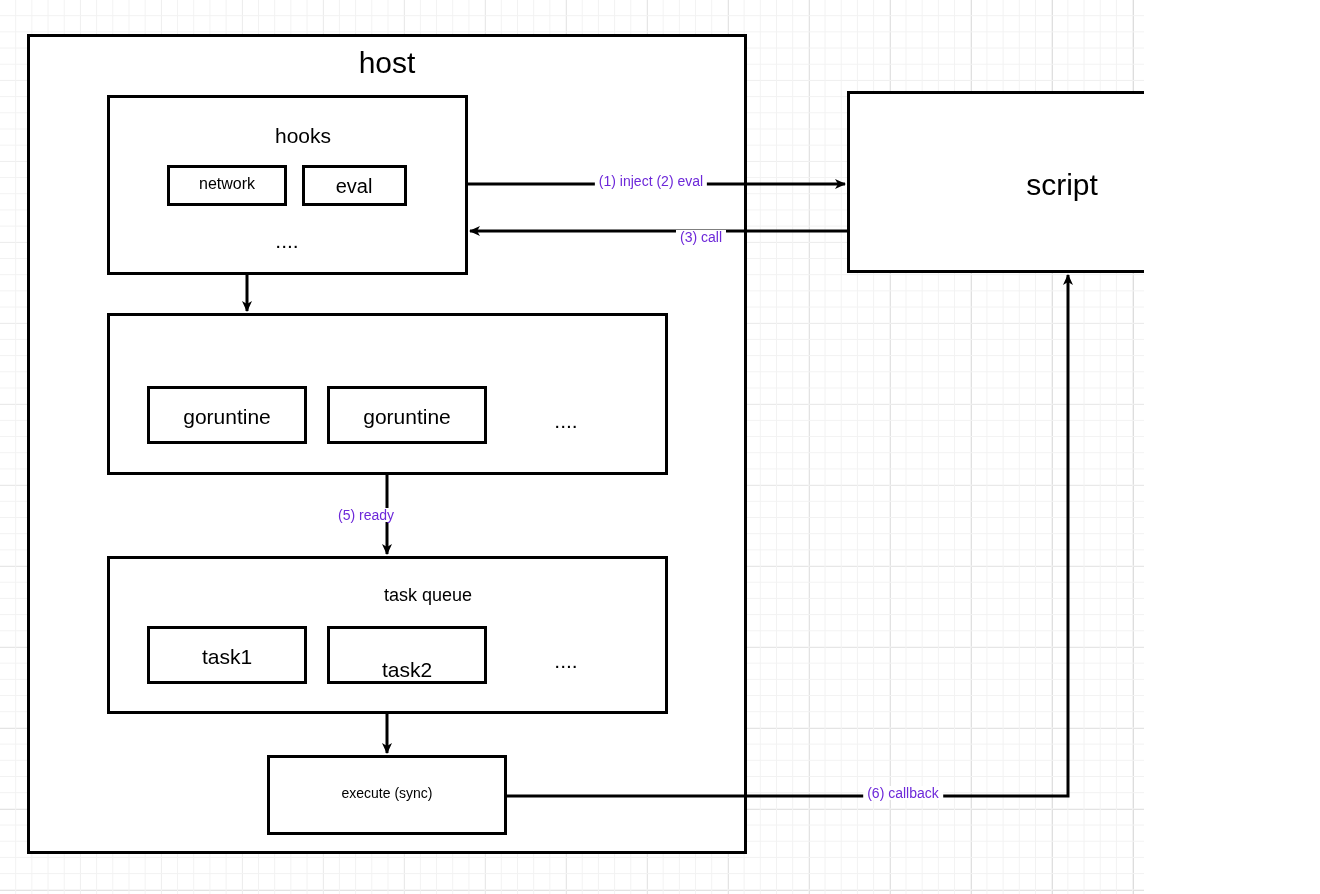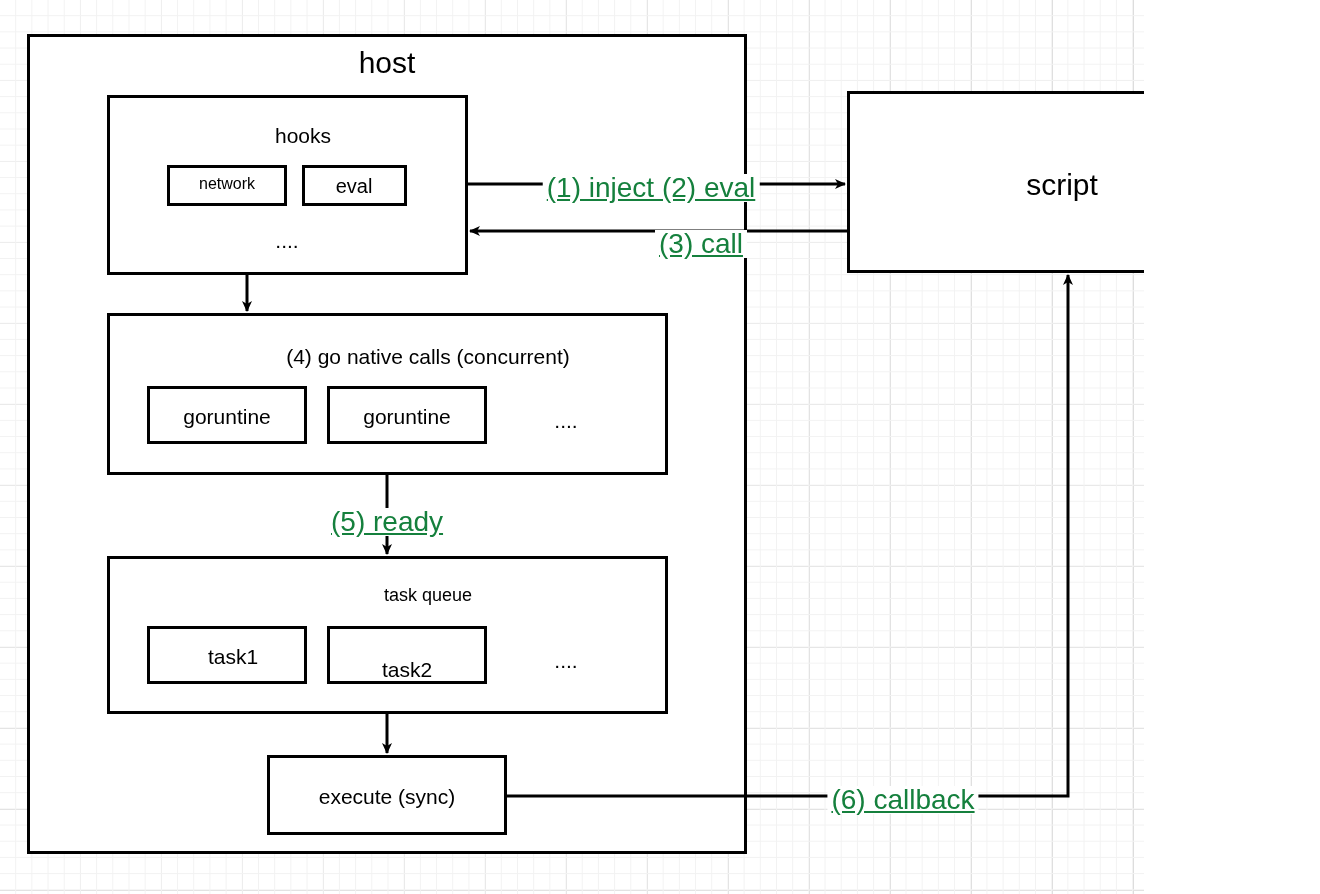--- a/index.html
+++ b/index.html
@@ -39,26 +39,25 @@
     white-space: nowrap;
     line-height: 1;
   }
   .center-x {
     transform: translateX(-50%);
   }
   .edge-lbl {
     position: absolute;
     background: #ffffff;
     padding: 0 4px;
-    font-size: 28px;
-    color: #15803d;
+    font-size: 14px;
+    color: #6d28d9;
     white-space: nowrap;
     line-height: 1;
     font-family: "Liberation Sans", sans-serif;
-    text-decoration: underline;
   }
   svg.arrows {
     position: absolute;
     left: 0;
     top: 0;
     width: 1320px;
     height: 894px;
     pointer-events: none;
   }
 </style>
@@ -72,37 +71,36 @@
 
   <div class="box" style="left:107px; top:95px; width:361px; height:180px;"></div>
   <div class="lbl center-x" style="left:287px; top:125px; font-size:21px;margin-left:16px;">hooks</div>
   <div class="box" style="left:167px; top:165px; width:120px; height:41px;"></div>
   <div class="lbl center-x" style="left:227px; top:176px; font-size:16px;">network</div>
   <div class="box" style="left:302px; top:165px; width:105px; height:41px;"></div>
   <div class="lbl center-x" style="left:354px; top:176px; font-size:20px;">eval</div>
   <div class="lbl center-x" style="left:287px; top:230px; font-size:21px;">....</div>
 
   <div class="box" style="left:107px; top:313px; width:561px; height:162px;"></div>
-  <div class="lbl center-x" style="left:428px; top:346px; font-size:21px;">(4) go native calls (concurrent)</div>
   <div class="box" style="left:147px; top:386px; width:160px; height:58px;"></div>
   <div class="lbl center-x" style="left:227px; top:406px; font-size:21px;">goruntine</div>
   <div class="box" style="left:327px; top:386px; width:160px; height:58px;"></div>
   <div class="lbl center-x" style="left:407px; top:406px; font-size:21px;">goruntine</div>
   <div class="lbl center-x" style="left:566px; top:410px; font-size:21px;">....</div>
 
   <div class="box" style="left:107px; top:556px; width:561px; height:158px;"></div>
   <div class="lbl center-x" style="left:428px; top:586px; font-size:18px;">task queue</div>
   <div class="box" style="left:147px; top:626px; width:160px; height:58px;"></div>
-  <div class="lbl center-x" style="left:227px; top:646px; font-size:21px;margin-left:6px;">task1</div>
+  <div class="lbl center-x" style="left:227px; top:646px; font-size:21px;">task1</div>
   <div class="box" style="left:327px; top:626px; width:160px; height:58px;"></div>
   <div class="lbl center-x" style="left:407px; top:659px; font-size:21px;">task2</div>
   <div class="lbl center-x" style="left:566px; top:650px; font-size:21px;">....</div>
 
   <div class="box" style="left:267px; top:755px; width:240px; height:80px;"></div>
-  <div class="lbl center-x" style="left:387px; top:786px; font-size:21px;">execute (sync)</div>
+  <div class="lbl center-x" style="left:387px; top:786px; font-size:14px;">execute (sync)</div>
 
   <div class="box" style="left:847px; top:91px; width:440px; height:182px;"></div>
   <div class="lbl center-x" style="left:1062px; top:170px; font-size:30px;">script</div>
 
   <svg class="arrows" viewBox="0 0 1320 894" xmlns="http://www.w3.org/2000/svg">
     <defs>
       <marker id="ah" markerWidth="12" markerHeight="12" refX="10" refY="5" orient="auto" markerUnits="userSpaceOnUse">
         <path d="M0,0 L11,5 L0,10 L3,5 Z" fill="#000000"></path>
       </marker>
     </defs>
@@ -115,16 +113,16 @@
 
     <line x1="387" y1="475" x2="387" y2="554" stroke="#000000" stroke-width="3" marker-end="url(#ah)"></line>
 
     <line x1="387" y1="714" x2="387" y2="753" stroke="#000000" stroke-width="3" marker-end="url(#ah)"></line>
 
     <polyline points="507,796 1068,796 1068,275" fill="none" stroke="#000000" stroke-width="3" marker-end="url(#ah)"></polyline>
   </svg>
 
   <div class="edge-lbl center-x" style="left:651px; top:174px;">(1) inject  (2) eval</div>
   <div class="edge-lbl center-x" style="left:701px; top:230px;">(3) call</div>
-  <div class="edge-lbl" style="left:327px; top:508px;">(5) ready</div>
+  <div class="edge-lbl" style="left:334px; top:508px;">(5) ready</div>
   <div class="edge-lbl center-x" style="left:903px; top:786px;">(6) callback</div>
 
 </div>
 
 </body></html>

